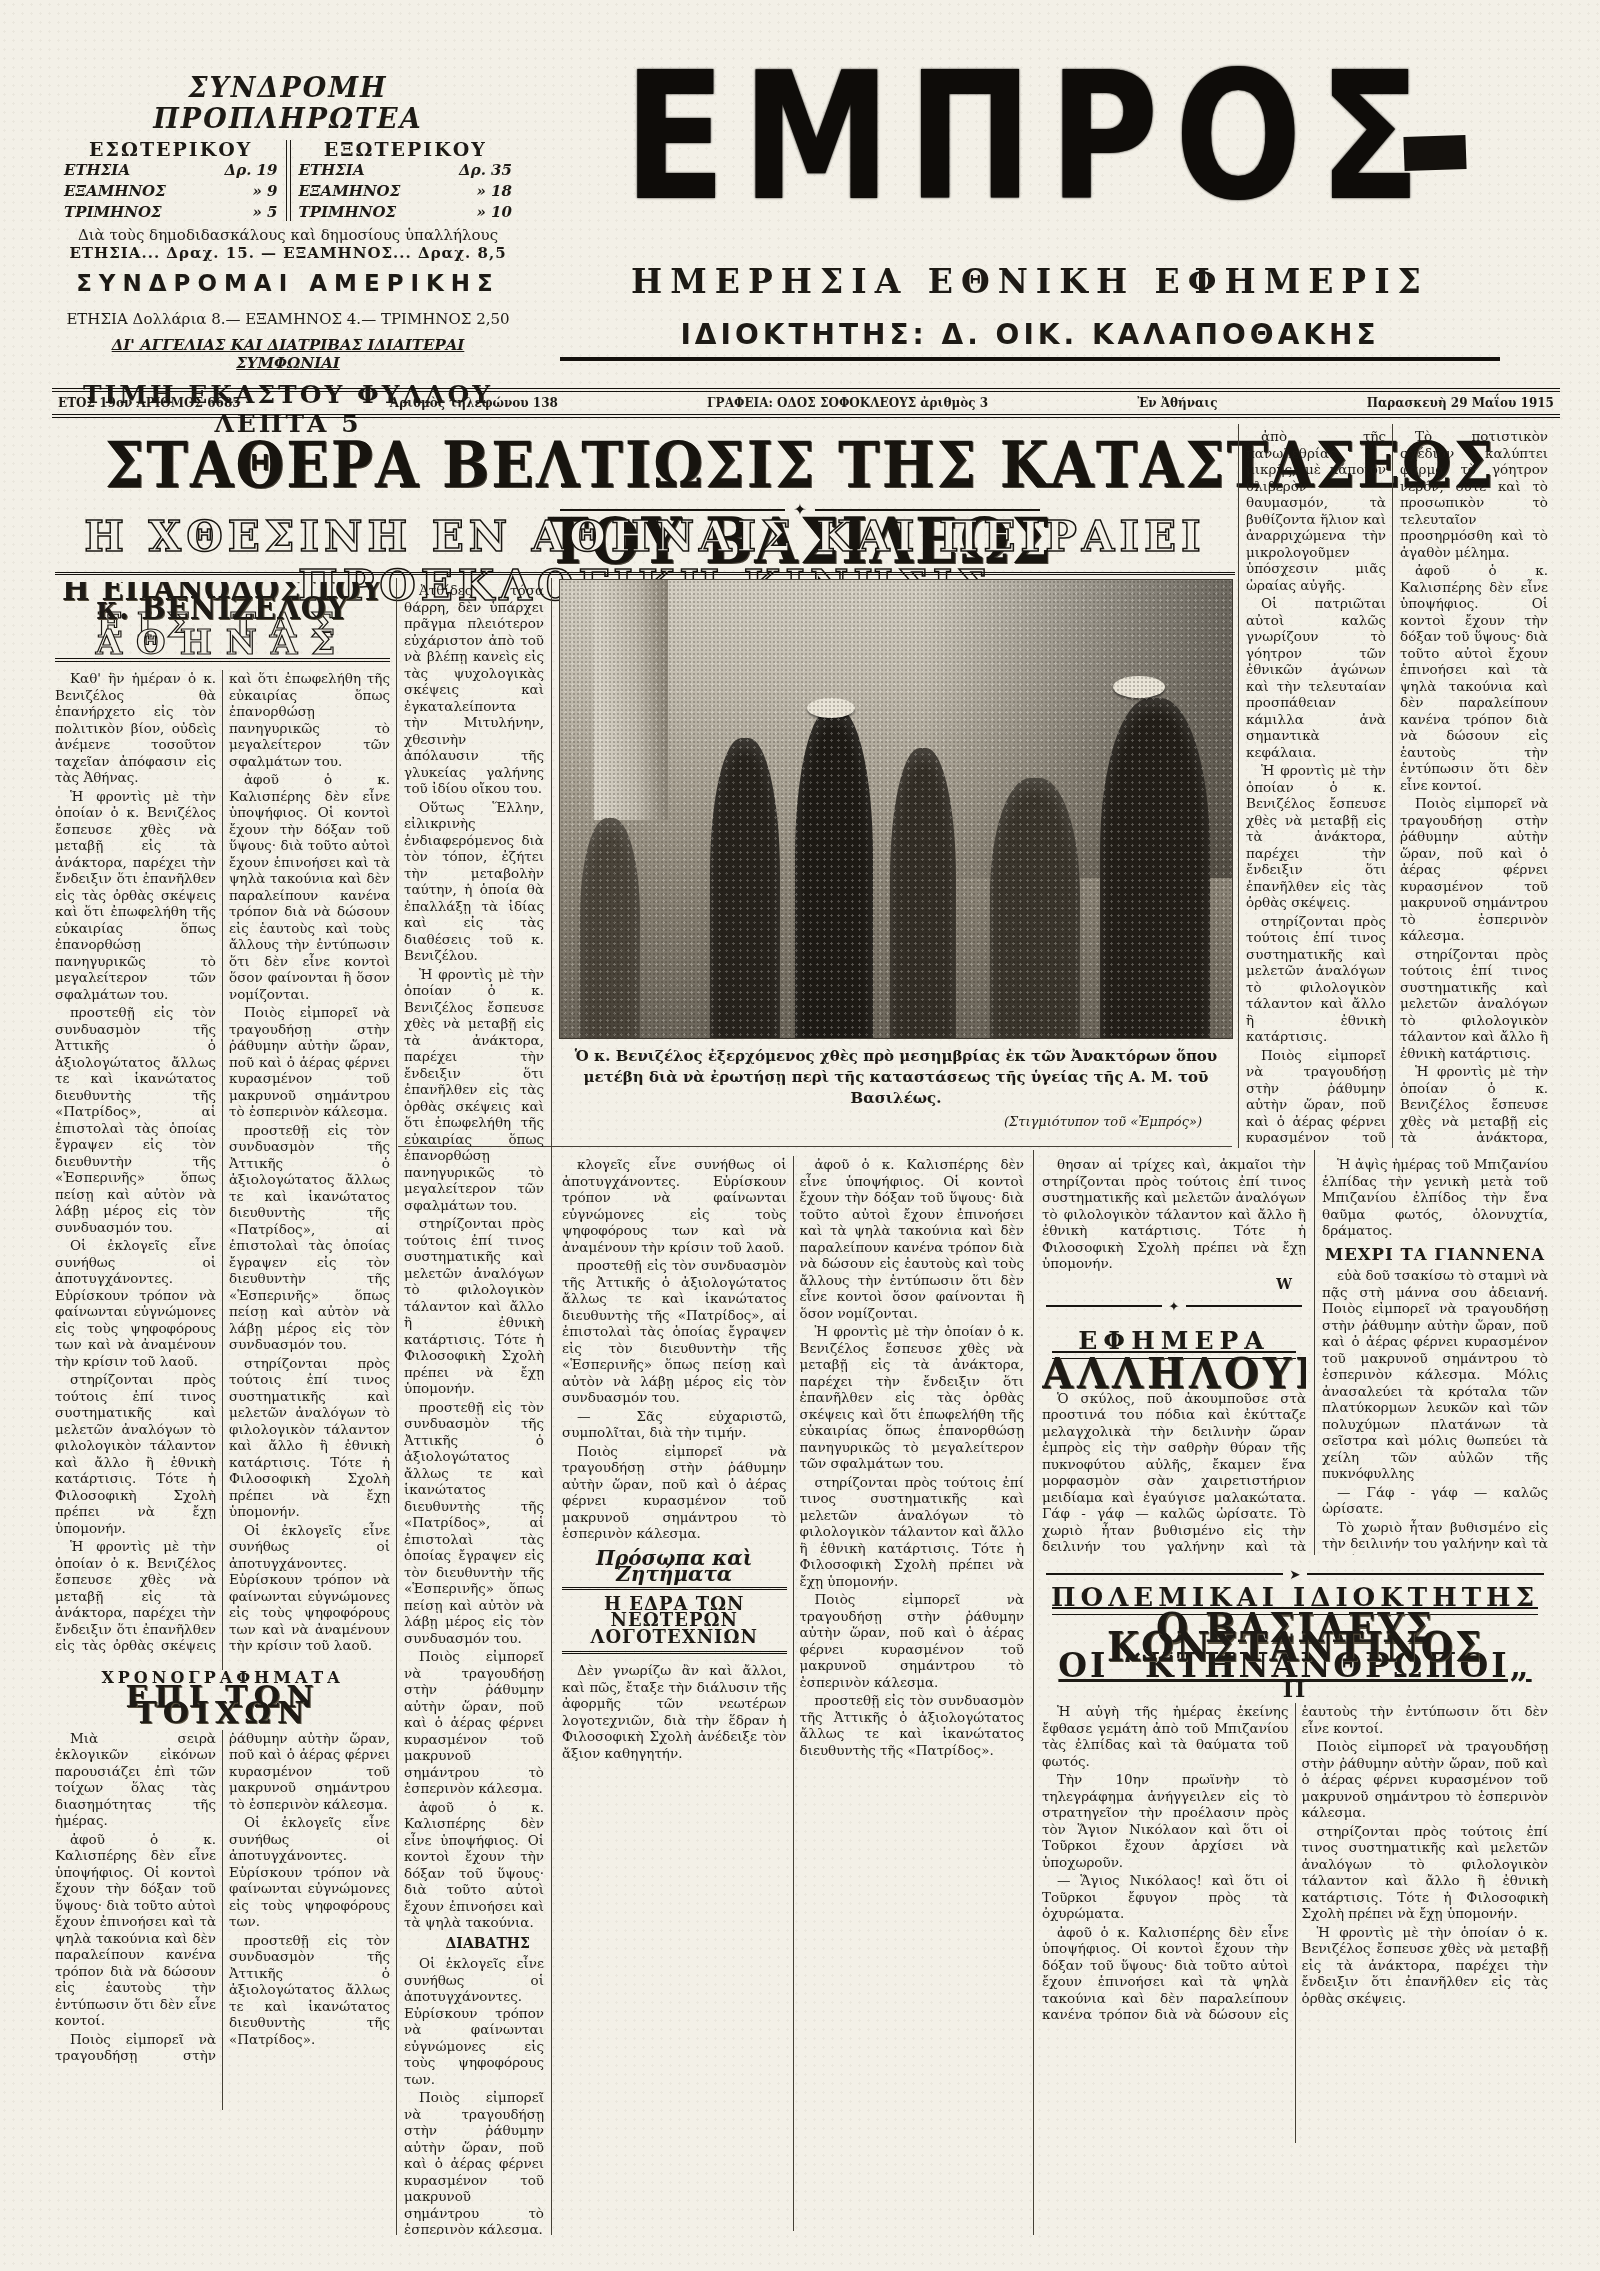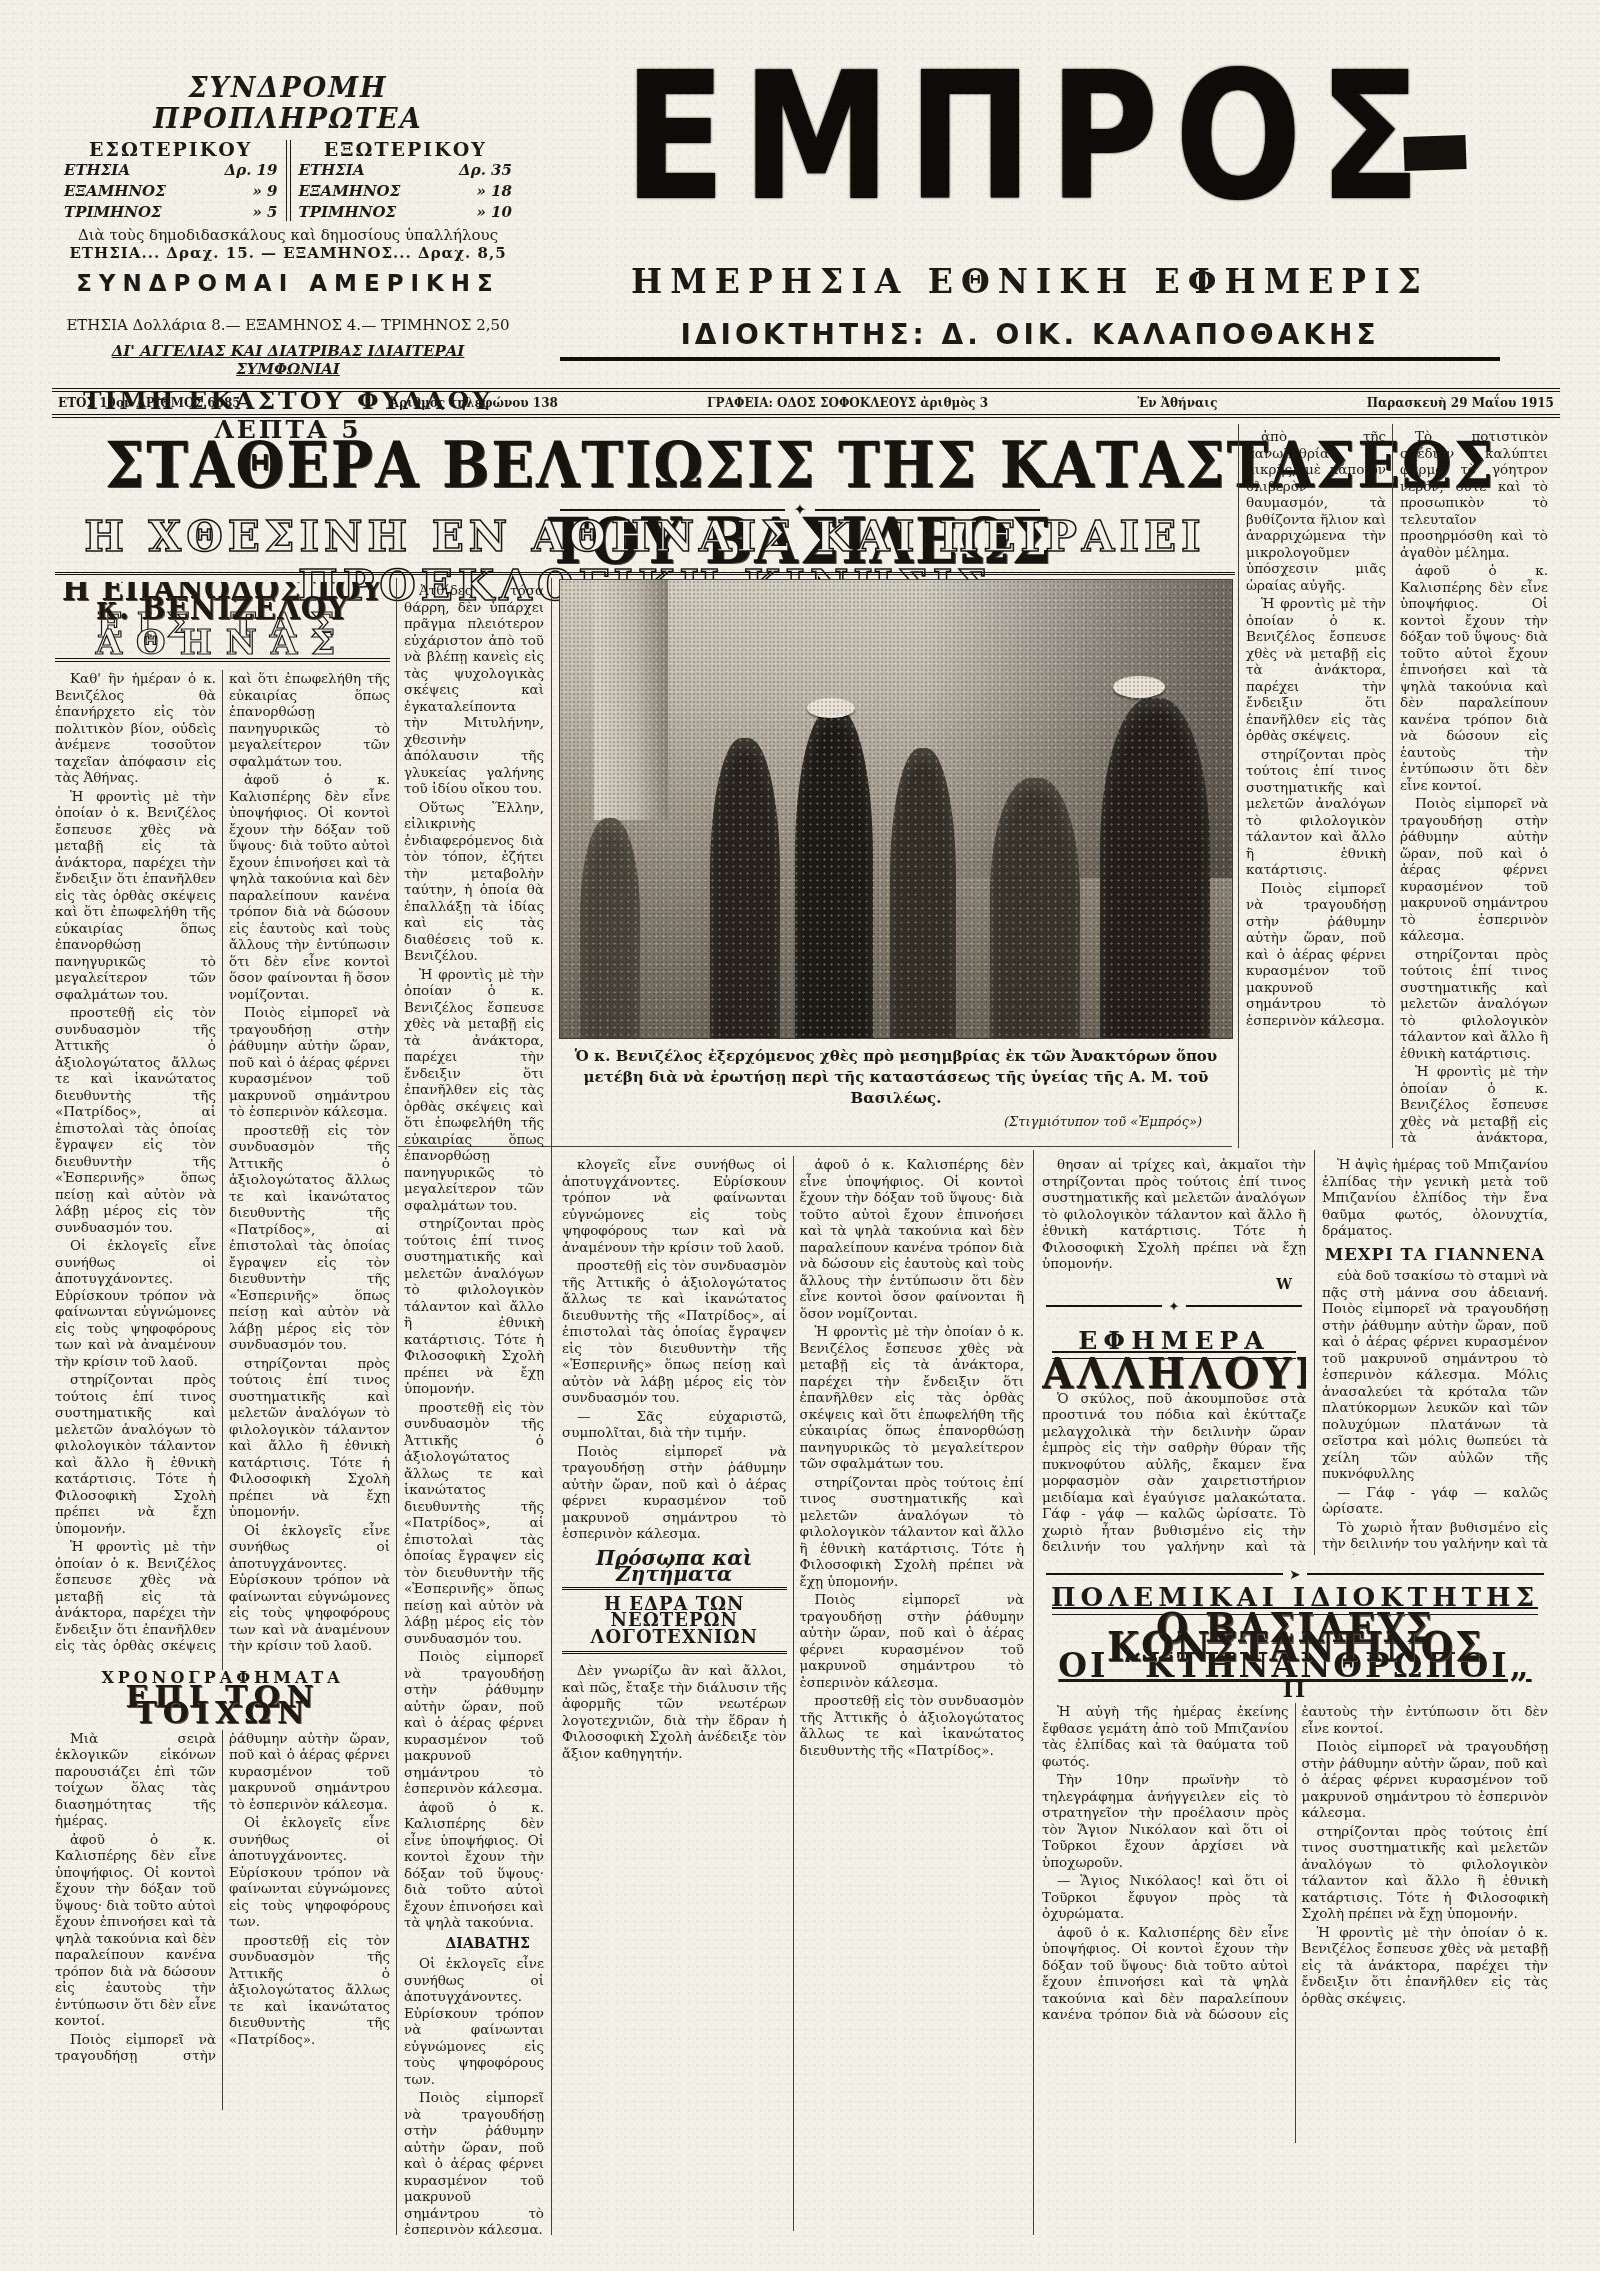--- a/index.html
+++ b/index.html
@@ -11,21 +11,21 @@
   .subbox{position:absolute;left:58px;top:72px;width:460px;}
   .subbox .t{font-size:27px;font-weight:bold;font-style:italic;text-align:center;letter-spacing:2px;}
   .subcols{display:flex;margin-top:4px;}
   .subcol{flex:1;padding:0 6px;}
   .subcol .h{font-weight:bold;font-size:19px;text-align:center;letter-spacing:2px;}
   .srow{display:flex;justify-content:space-between;font-size:15px;font-weight:bold;font-style:italic;line-height:21px;}
   .subdiv{width:3px;border-left:1px solid #1d1a15;border-right:1px solid #1d1a15;margin:2px 2px;}
   .note{font-size:15px;text-align:center;margin-top:3px;}
   .rates{font-size:15px;font-weight:bold;text-align:center;letter-spacing:1px;}
   .amer{font-size:23px;font-weight:bold;text-align:center;letter-spacing:7px;margin-top:8px;font-family:"DejaVu Sans",sans-serif;}
-  .amer2{font-size:15px;text-align:center;margin-top:20px;}
+  .amer2{font-size:15px;text-align:center;margin-top:14px;}
   .ads{font-size:15px;font-style:italic;font-weight:bold;text-align:center;margin-top:8px;text-decoration:underline;}
   .price{font-size:25px;font-weight:bold;text-align:center;letter-spacing:3px;margin-top:8px;}
   .masthead{position:absolute;left:520px;top:48px;width:1020px;text-align:center;}
   .masthead .logo{font-family:"DejaVu Sans",sans-serif;font-weight:bold;font-size:150px;
         letter-spacing:16px;line-height:1;transform:scaleY(1.18);transform-origin:top;color:#0e0c09;
         text-shadow:0 0 2px #0e0c09;}
   .blackmark{position:absolute;left:1404px;top:136px;width:62px;height:34px;background:#14110d;transform:rotate(-2deg);}
   .subtitle{position:absolute;left:520px;top:262px;width:1020px;text-align:center;
         font-size:33px;font-weight:bold;letter-spacing:8px;}
   .ownerline{position:absolute;left:560px;top:318px;width:940px;text-align:center;
@@ -236,20 +236,21 @@
     <div class="grain"></div>
   </div>
   <div class="caption">
     <span>Ὁ κ. Βενιζέλος ἐξερχόμενος χθὲς πρὸ μεσημβρίας ἐκ τῶν Ἀνακτόρων ὅπου μετέβη διὰ νὰ ἐρωτήσῃ περὶ τῆς καταστάσεως τῆς ὑγείας τῆς Α. Μ. τοῦ Βασιλέως.</span>
     <div class="credit">(Στιγμιότυπον τοῦ «Ἐμπρός»)</div>
   </div>
 
   <div class="col" style="left:1246px;top:428px;width:140px;height:716px">
     <div>
         <p class="para">ἀπὸ τῆς πανωλεθρίας μικρῆς, μὲ κάποιον θλιβερὸν θαυμασμόν, τὰ βυθίζοντα ἥλιον καὶ ἀναρριχώμενα τὴν μικρολογοῦμεν ὑπόσχεσιν μιᾶς ὡραίας αὐγῆς.</p>
+        <p class="para">Οἱ πατριῶται αὐτοὶ καλῶς γνωρίζουν τὸ γόητρον τῶν ἐθνικῶν ἀγώνων καὶ τὴν τελευταίαν προσπάθειαν κάμιλλα ἀνὰ σημαντικὰ κεφάλαια.</p>
         <p class="para">Ἡ φροντὶς μὲ τὴν ὁποίαν ὁ κ. Βενιζέλος ἔσπευσε χθὲς νὰ μεταβῇ εἰς τὰ ἀνάκτορα, παρέχει τὴν ἔνδειξιν ὅτι ἐπανῆλθεν εἰς τὰς ὀρθὰς σκέψεις.</p>
         <p class="para">στηρίζονται πρὸς τούτοις ἐπί τινος συστηματικῆς καὶ μελετῶν ἀναλόγων τὸ φιλολογικὸν τάλαντον καὶ ἄλλο ἢ ἐθνικὴ κατάρτισις.</p>
         <p class="para">Ποιὸς εἰμπορεῖ νὰ τραγουδήσῃ στὴν ῥάθυμην αὐτὴν ὥραν, ποῦ καὶ ὁ ἀέρας φέρνει κυρασμένον τοῦ μακρυνοῦ σημάντρου τὸ ἑσπερινὸν κάλεσμα.</p>
       </div>
   </div>
   <div class="col" style="left:1400px;top:428px;width:148px;height:716px">
     <div>
         <p class="para">Τὸ ποτιστικὸν σχέδιον καλύπτει φάρμα τὸ γόητρον νερόν, οὔτε καὶ τὸ προσωπικὸν τὸ τελευταῖον προσηρμόσθη καὶ τὸ ἀγαθὸν μέλημα.</p>
         <p class="para">ἀφοῦ ὁ κ. Καλισπέρης δὲν εἶνε ὑποψήφιος. Οἱ κοντοὶ ἔχουν τὴν δόξαν τοῦ ὕψους· διὰ τοῦτο αὐτοὶ ἔχουν ἐπινοήσει καὶ τὰ ψηλὰ τακούνια καὶ δὲν παραλείπουν κανένα τρόπον διὰ νὰ δώσουν εἰς ἑαυτοὺς τὴν ἐντύπωσιν ὅτι δὲν εἶνε κοντοί.</p>
         <p class="para">Ποιὸς εἰμπορεῖ νὰ τραγουδήσῃ στὴν ῥάθυμην αὐτὴν ὥραν, ποῦ καὶ ὁ ἀέρας φέρνει κυρασμένον τοῦ μακρυνοῦ σημάντρου τὸ ἑσπερινὸν κάλεσμα.</p>

